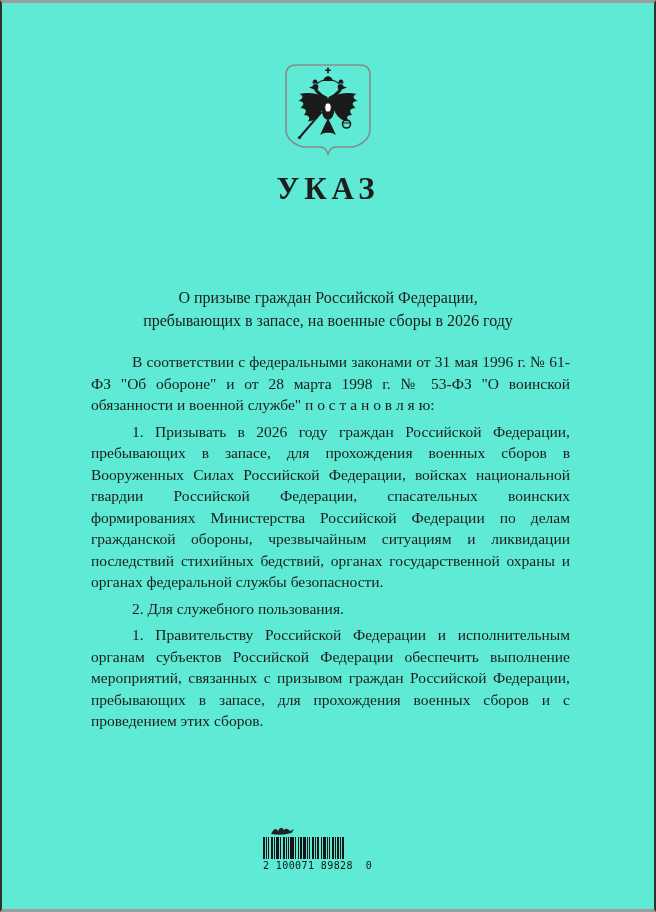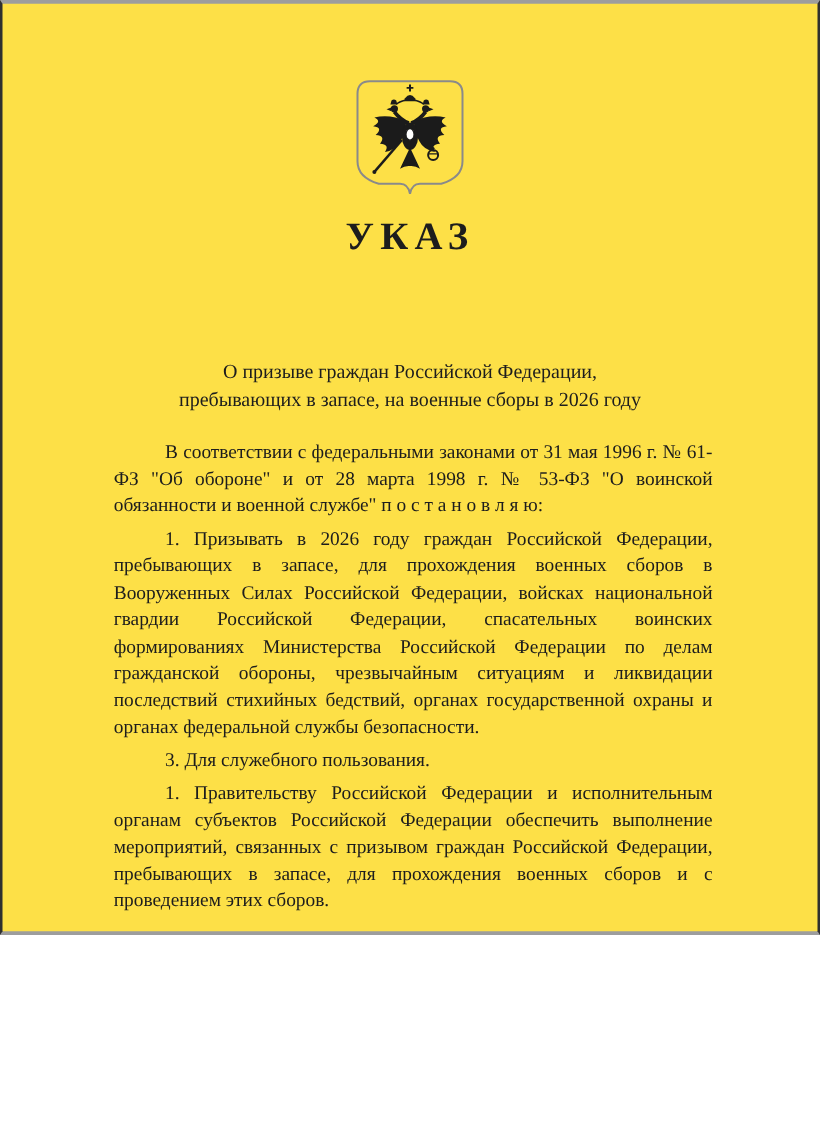--- a/index.html
+++ b/index.html
@@ -1,20 +1,20 @@
 <!DOCTYPE html>
 <html><head>
 <meta charset="utf-8">
 <style>
   html, body { margin:0; padding:0; background:#ffffff; }
   .page {
     position:relative;
-    width:656px; height:748px;
+    width:656px; height:912px;
     box-sizing:border-box;
-    background:#fde047;
+    background:#5eead4;
     border-top:3px solid #9d9d9d;
     border-bottom:3px solid #9d9d9d;
     border-left:2px solid #2f2f2f;
     border-right:2px solid #2f2f2f;
     font-family:"Liberation Serif", serif;
     color:#1d1d1d;
     overflow:hidden;
   }
   .emblem {
     position:absolute; top:59px; left:50%;
@@ -104,21 +104,21 @@
 
 
   <div class="doc-title">
     <div>О призыве граждан Российской Федерации,</div>
     <div>пребывающих в запасе, на военные сборы в 2026 году</div>
   </div>
 
   <div class="body-text">
     <p>В соответствии с федеральными законами от 31 мая 1996 г. № 61-ФЗ "Об обороне" и от 28 марта 1998 г. № 53-ФЗ "О воинской обязанности и военной службе" п о с т а н о в л я ю:</p>
     <p>1. Призывать в 2026 году граждан Российской Федерации, пребывающих в запасе, для прохождения военных сборов в Вооруженных Силах Российской Федерации, войсках национальной гвардии Российской Федерации, спасательных воинских формированиях Министерства Российской Федерации по делам гражданской обороны, чрезвычайным ситуациям и ликвидации последствий стихийных бедствий, органах государственной охраны и органах федеральной службы безопасности.</p>
-    <p>3. Для служебного пользования.</p>
+    <p>2. Для служебного пользования.</p>
     <p>1. Правительству Российской Федерации и исполнительным органам субъектов Российской Федерации обеспечить выполнение мероприятий, связанных с призывом граждан Российской Федерации, пребывающих в запасе, для прохождения военных сборов и с проведением этих сборов.</p>
   </div>
 
   <div class="barcode">
     <svg class="scribble" width="28" height="14" viewBox="0 0 28 14">
       <path d="M2 11 Q6 3 9 8 Q12 2 15 7 Q18 4 21 8 L25 6 L22.5 10 Q13 13 2 11 Z" fill="#222222"></path>
     </svg>
     <div class="bars">
         <div style="width: 2px; margin-right: 1px;"></div>
         <div style="width: 1px; margin-right: 1px;"></div>

